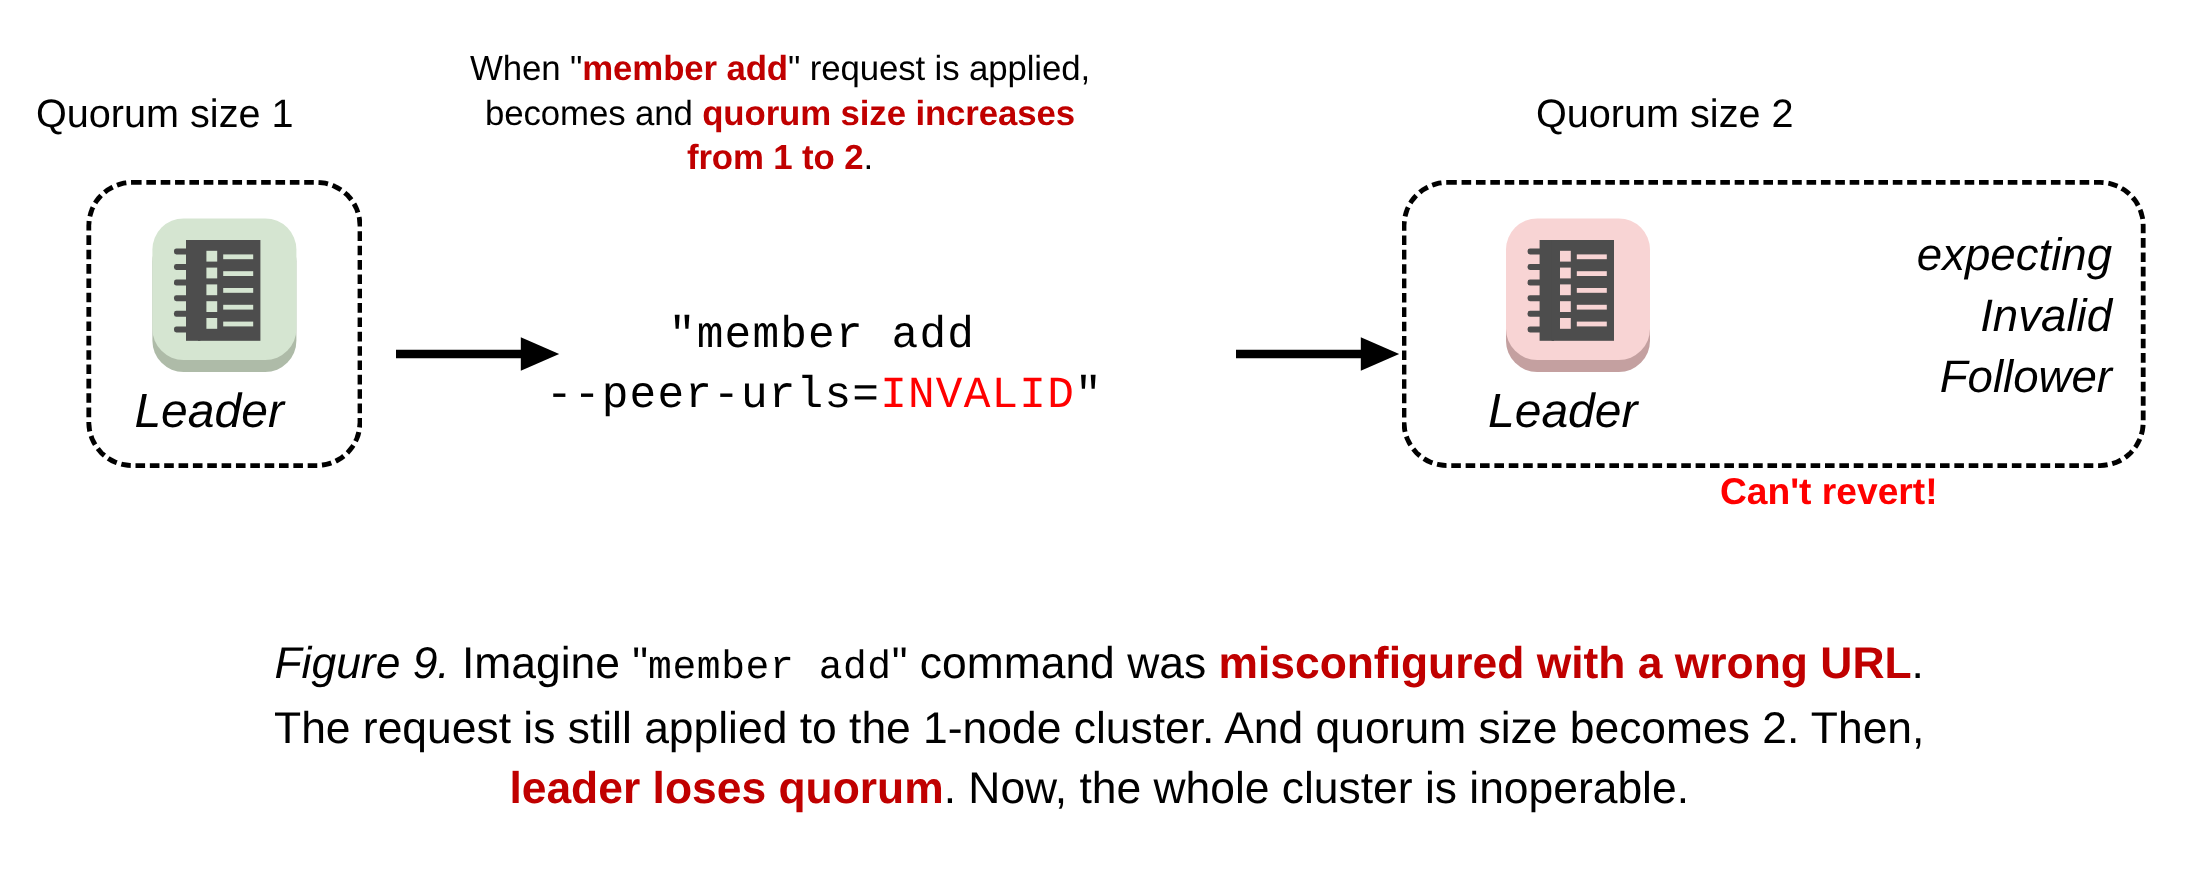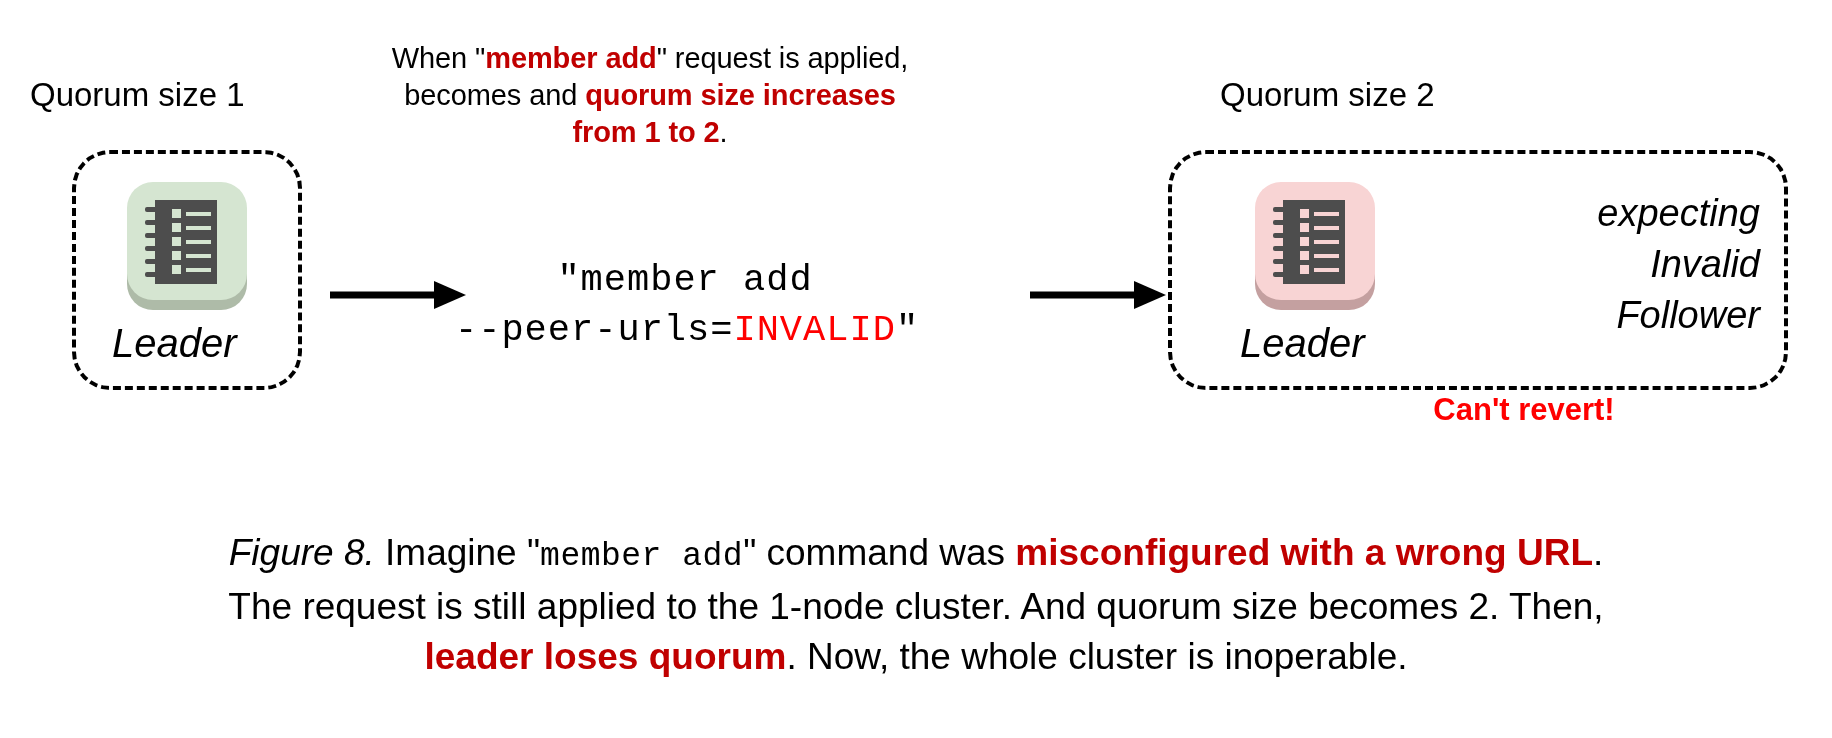--- a/index.html
+++ b/index.html
@@ -218,21 +218,21 @@
     </div>
   </div>
 
   <div class="arrow" style="left:1030px; top:275px;">
     <svg width="140" height="40" viewBox="0 0 140 40">
       <line x1="0" y1="20" x2="108" y2="20" stroke="#000" stroke-width="7"></line>
       <polygon points="104,6 136,20 104,34" fill="#000"></polygon>
     </svg>
   </div>
 
-  <div class="abs cluster-title" style="left:1220px; top:72px; width:330px;">Quorum size 2</div>
+  <div class="abs cluster-title" style="left:1280px; top:72px; width:330px;">Quorum size 2</div>
 
   <div class="abs cluster-box" style="left:1168px; top:150px; width:620px; height:240px;"></div>
 
   <div class="node" style="left:1240px; top:178px; width:150px;">
     <div class="node-icon-wrap">
       <div class="node-shadow" style="background:#C4A0A0;"></div>
       <div class="node-tile" style="background:#F8D4D4;"></div>
       <svg class="node-glyph" viewBox="0 0 120 118">
         <g fill="#4D4D4D">
           <rect x="18" y="25" width="14" height="5" rx="2"></rect>
@@ -264,21 +264,21 @@
   <div class="expect-lines" style="left:1440px; top:188px; width:320px;">
     <div>expecting</div>
     <div>Invalid</div>
     <div>Follower</div>
   </div>
 
   <div class="cant-revert" style="left:1364px; top:392px; width:320px;">Can't revert!</div>
 
   <div class="caption" style="top:528px;">
     <div>
-      <span class="fig-label">Figure 8.</span><span> Imagine "</span><span class="mono">member add</span><span>" command was </span><span class="em-red">misconfigured with a wrong URL</span><span>.</span>
+      <span class="fig-label">Figure 9.</span><span> Imagine "</span><span class="mono">member add</span><span>" command was </span><span class="em-red">misconfigured with a wrong URL</span><span>.</span>
     </div>
     <div>The request is still applied to the 1-node cluster. And quorum size becomes 2. Then,</div>
     <div>
       <span class="em-red">leader loses quorum</span><span>. Now, the whole cluster is inoperable.</span>
     </div>
   </div>
 
 </div>
 
 </body></html>

